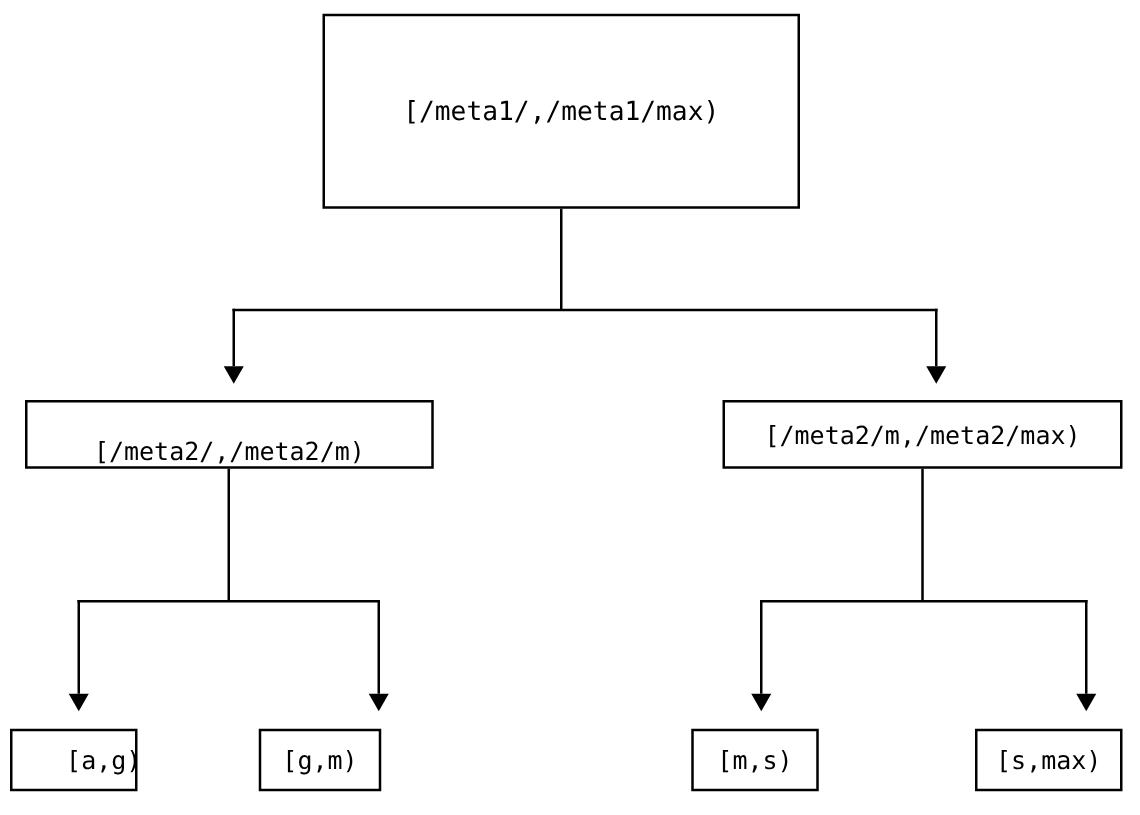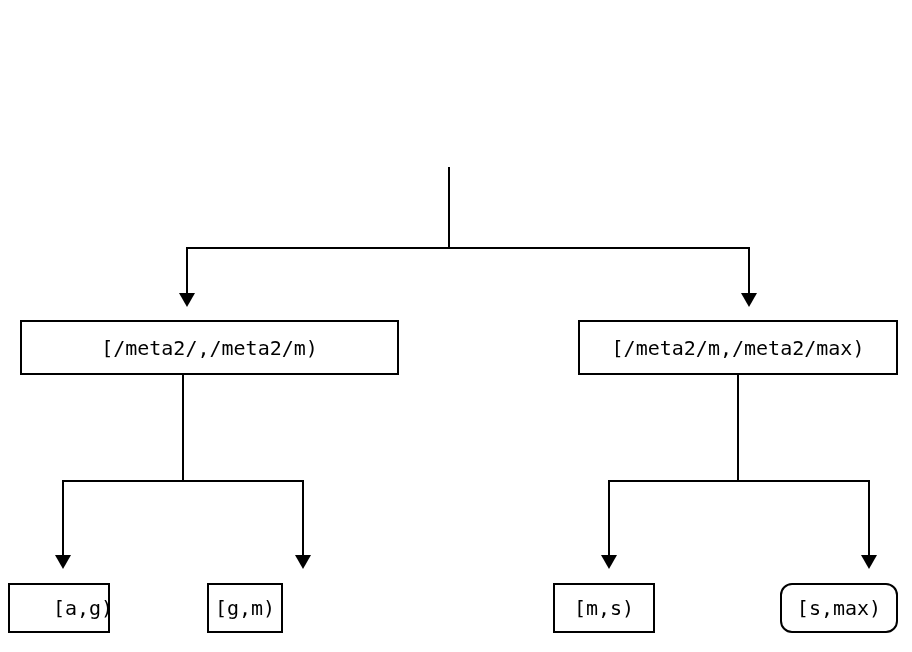--- a/index.html
+++ b/index.html
@@ -35,32 +35,32 @@
     top: 11px;
     width: 382px;
     height: 156px;
     font-size: 21px;
   }
   .node-mid {
     top: 320px;
     height: 55px;
     font-size: 20px;
   }
-  .node-mid-left  { left: 20px;  width: 379px; }
+  .node-mid-left  { left: 20px;  width: 327px; align-items: flex-end; }
   .node-mid-right { left: 578px; width: 320px; justify-content: center; }
 
   .node-leaf {
     top: 583px;
     height: 50px;
     font-size: 20px;
   }
   .leaf-ag   { left: 8px;   width: 102px; padding-left: 48px; }
-  .leaf-gm   { left: 207px; width: 76px;  }
+  .leaf-gm   { left: 207px; width: 98px;  }
   .leaf-ms   { left: 553px; width: 102px; }
-  .leaf-smax { left: 780px; width: 118px; border-radius: 12px; }
+  .leaf-smax { left: 780px; width: 118px; }
 
   
   .vline {
     position: absolute;
     width: 2px;
     background: #000000;
   }
   .hline {
     position: absolute;
     height: 2px;
@@ -73,20 +73,23 @@
     border-left: 8px solid transparent;
     border-right: 8px solid transparent;
     border-top: 14px solid #000000;
   }
 </style>
 </head>
 <body>
 
 <div id="canvas">
 
+  <div class="node node-root">
+    <span>[/meta1/,/meta1/max)</span>
+  </div>
 
   <div class="vline" style="left:448px; top:167px; height:81px;"></div>
 
   <div class="hline" style="left:186px; top:247px; width:564px;"></div>
 
   <div class="vline" style="left:186px; top:247px; height:46px;"></div>
   <div class="arrow" style="left:179px; top:293px;"></div>
 
   <div class="vline" style="left:748px; top:247px; height:46px;"></div>
   <div class="arrow" style="left:741px; top:293px;"></div>

